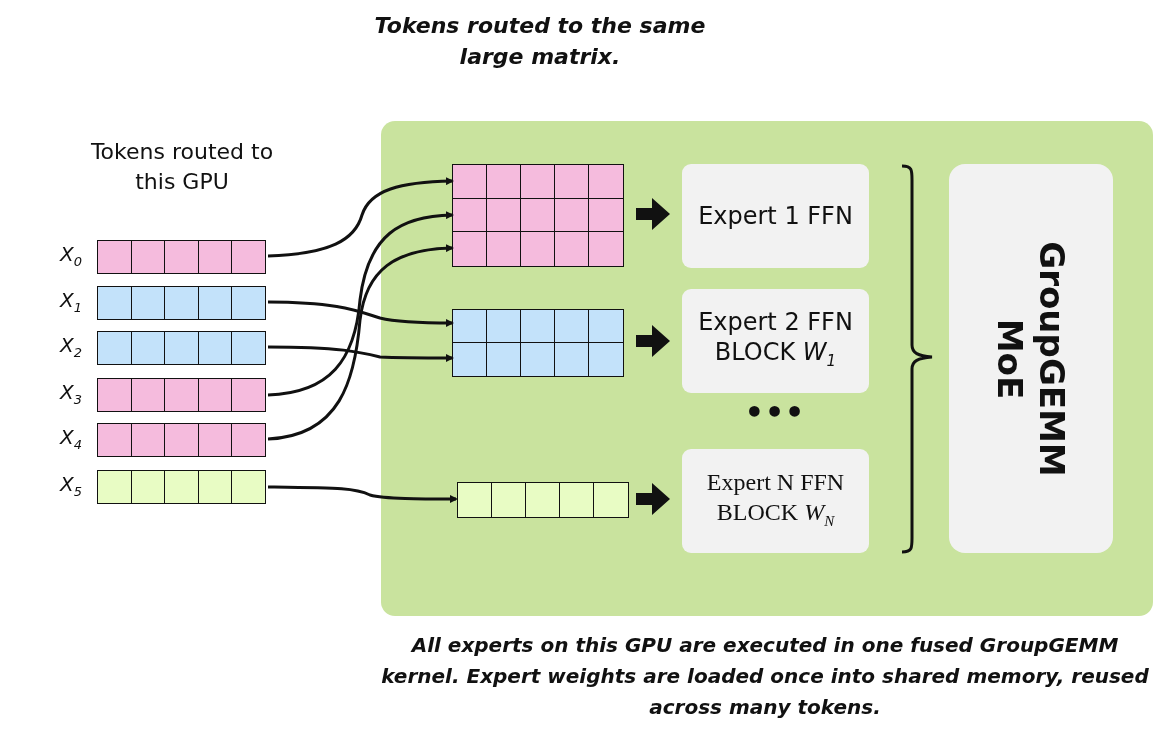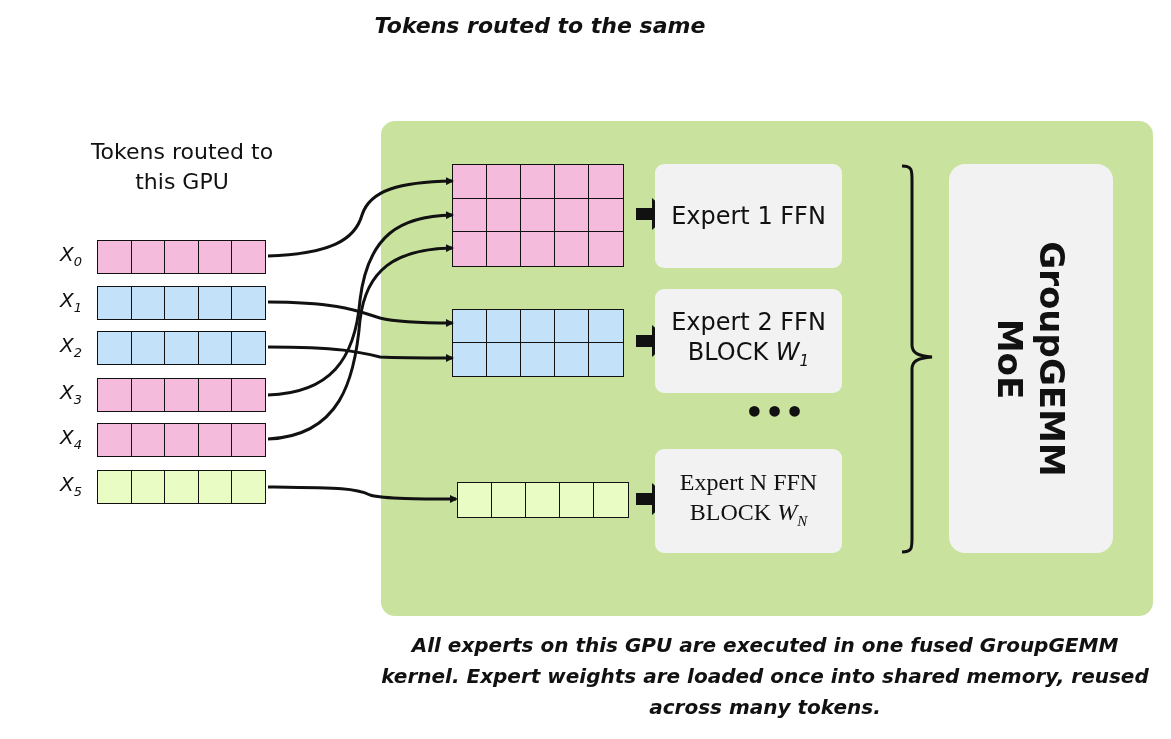--- a/index.html
+++ b/index.html
@@ -9,36 +9,37 @@
   #top-caption { left: 350px; top: 10px; width: 380px; font-size: 22px; line-height: 31px; }
   #bottom-caption { left: 370px; top: 630px; width: 790px; font-size: 20px; line-height: 31px; }
   #tokens-label { left: 62px; top: 137px; width: 240px; font-size: 22px; line-height: 30px; text-align: center; position: absolute; }
   #gpu-panel { left: 381px; top: 121px; width: 772px; height: 495px; background: #c9e39e; border-radius: 14px; position: absolute; }
   .token-row { position: absolute; display: flex; }
   .cell { width: 32px; height: 32px; border: 1.5px solid #111; box-sizing: border-box; margin-right: -1.5px; }
   .xlabel { position: absolute; font-style: italic; font-size: 20px; width: 40px; text-align: right; }
   .xlabel sub { font-size: 13px; }
   .matrix { position: absolute; display: grid; border: 1.5px solid #111; }
   .mcell { border-right: 1.5px solid #111; border-bottom: 1.5px solid #111; box-sizing: border-box; }
-  .expert-box { position: absolute; left: 655px; width: 187px; height: 104px; background: #f2f2f2; border-radius: 9px;
+  .expert-box { position: absolute; left: 682px; width: 187px; height: 104px; background: #f2f2f2; border-radius: 9px;
                 display: flex; flex-direction: column; align-items: center; justify-content: center; font-size: 24px; line-height: 30px; }
   .expert-box i sub { font-size: 15px; }
   #ellipsis { position: absolute; left: 740px; top: 395px; width: 70px; text-align: center; font-size: 30px; font-weight: bold; letter-spacing: 1px; }
   #groupgemm-box { position: absolute; left: 949px; top: 164px; width: 164px; height: 389px; background: #f2f2f2; border-radius: 16px; }
   #groupgemm-text { position: absolute; left: 50%; top: 50%; transform: translate(-50%, -50%) rotate(90deg); white-space: nowrap;
                     text-align: center; font-size: 34px; line-height: 42px; font-weight: bold; }
   svg#arrows { position: absolute; left: 0; top: 0; }
 </style>
 </head>
 <body>
 
 <div id="gpu-panel"></div>
 
 <div id="top-caption" class="caption">
   <div>Tokens routed to the same</div>
+  <div>large matrix.</div>
 </div>
 
 <div id="tokens-label">
   <div>Tokens routed to</div>
   <div>this GPU</div>
 </div>
 
 <div id="tokens-container">
     <div class="xlabel" style="left: 42px; top: 242px;"><span>X</span><sub>0</sub></div>
     <div class="token-row" style="left: 97px; top: 240px;">

